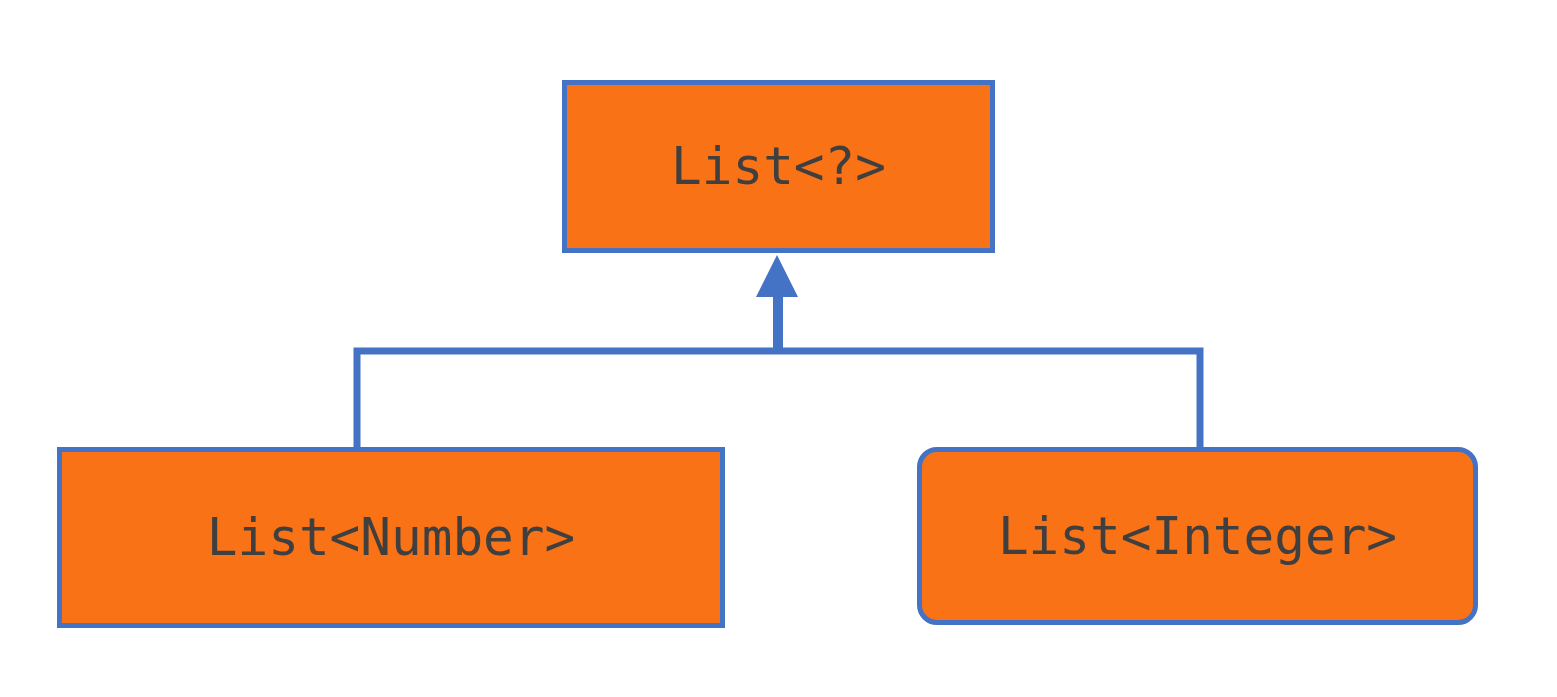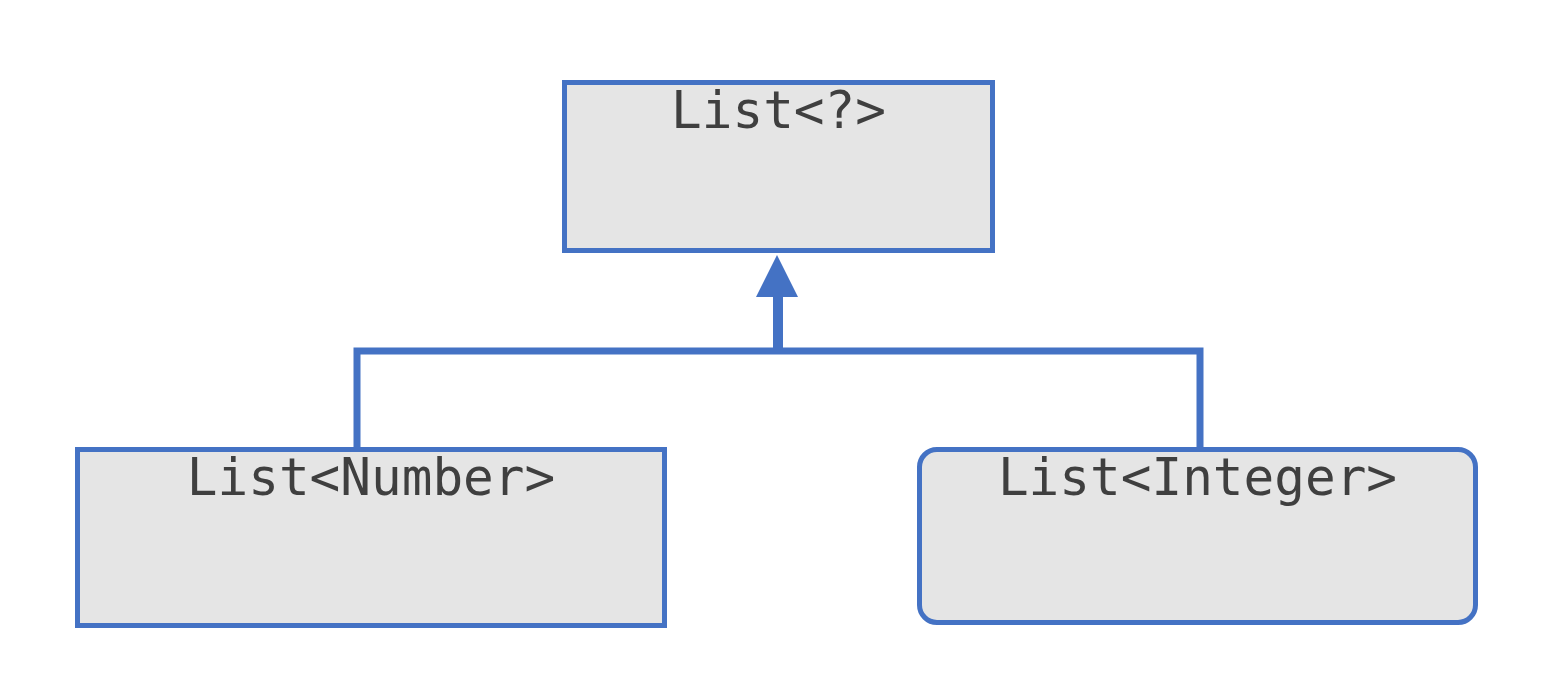--- a/index.html
+++ b/index.html
@@ -20,41 +20,41 @@
     left: 0;
     top: 0;
     width: 1557px;
     height: 697px;
     pointer-events: none;
   }
   .node {
     position: absolute;
     box-sizing: border-box;
     border: 5px solid #4472c4;
-    background: #e5e5e5;
+    background: #f97316;
     display: flex;
-    align-items: flex-start;
+    align-items: center;
     justify-content: center;
   }
   .node .label {
     color: #3f3f3f;
     font-size: 51px;
     line-height: 1;
     white-space: pre;
   }
   .node-parent {
     left: 562px;
     top: 80px;
     width: 433px;
     height: 173px;
   }
   .node-left {
-    left: 75px;
+    left: 57px;
     top: 447px;
-    width: 592px;
+    width: 668px;
     height: 181px;
   }
   .node-right {
     left: 917px;
     top: 447px;
     width: 561px;
     height: 178px;
     border-radius: 20px;
   }
 </style>

